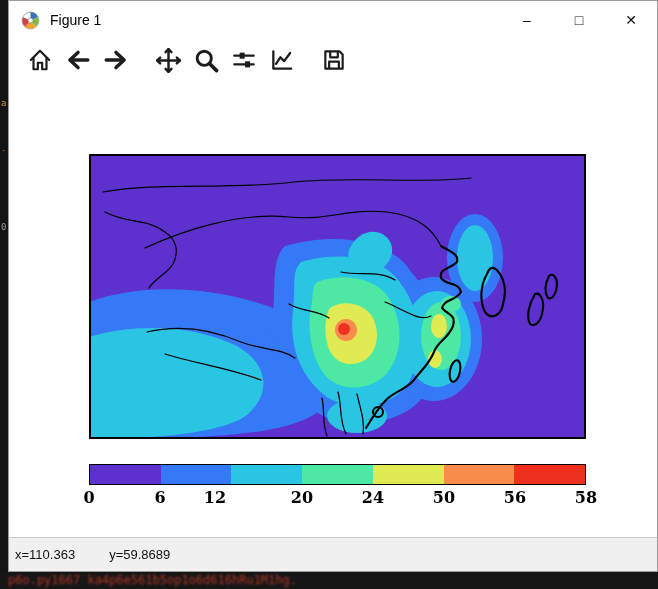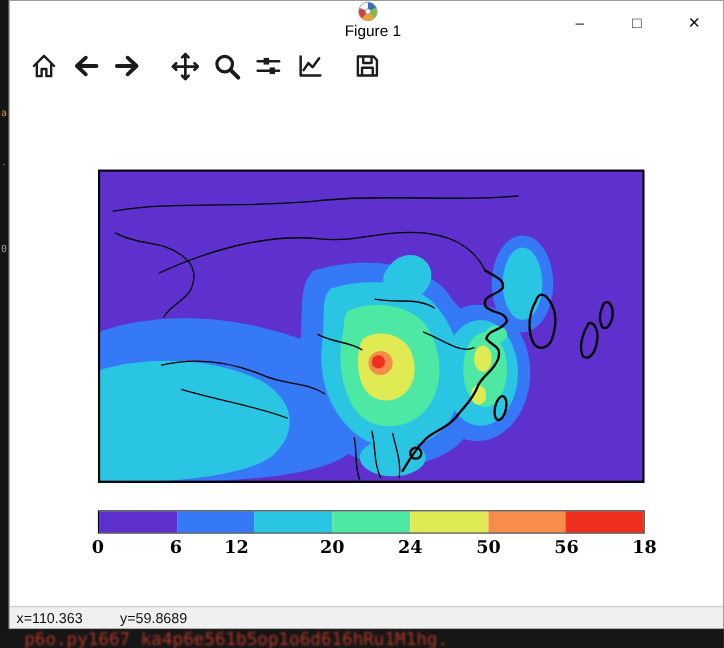--- a/index.html
+++ b/index.html
@@ -5,29 +5,29 @@
   html,body{margin:0;padding:0;}
   body{
     width:658px;height:589px;position:relative;overflow:hidden;
     background:#141414;font-family:"Liberation Sans",sans-serif;
   }
   
   .left-strip{position:absolute;left:0;top:0;width:8px;height:572px;background:#141414;}
   .strip-glyph{position:absolute;left:1px;font-size:9px;font-family:"DejaVu Sans Mono",monospace;}
   .terminal{position:absolute;left:0;bottom:0;width:658px;height:17px;background:#161616;overflow:hidden;}
   .terminal-text{
-    font-family:"DejaVu Sans Mono",monospace;font-size:16px;line-height:17px;
-    color:#c23b2a;filter:blur(0.8px);opacity:.9;white-space:nowrap;padding-left:22px;display:block;
+    font-family:"DejaVu Sans Mono",monospace;font-size:12px;line-height:17px;
+    color:#c23b2a;filter:blur(0.8px);opacity:.9;white-space:nowrap;padding-left:8px;display:block;
   }
   
   .window{
     position:absolute;left:8px;top:0;width:650px;height:572px;background:#ffffff;
     border:1px solid #9b9b9b;box-sizing:border-box;
   }
-  .titlebar{position:relative;height:38px;display:flex;align-items:center;padding-left:12px;background:#ffffff;flex-direction:column;}
+  .titlebar{position:relative;height:38px;display:flex;align-items:center;padding-left:12px;background:#ffffff;}
   .app-icon{width:19px;height:19px;margin-right:10px;flex:0 0 auto;}
   .title-text{font-size:14px;color:#000;}
   .win-controls{position:absolute;right:0;top:0;height:38px;display:flex;}
   .ctrl{width:52px;height:38px;display:flex;align-items:center;justify-content:center;
         font-size:14px;color:#111;cursor:default;}
   
   .toolbar{position:absolute;top:38px;left:0;right:0;height:42px;display:flex;align-items:center;
            padding-left:16px;background:#ffffff;}
   .tool-btn{width:30px;height:30px;display:flex;align-items:center;justify-content:center;
             margin-right:8px;background:transparent;border:none;padding:0;}
@@ -41,21 +41,21 @@
   .c4{fill:#e0ea52;} .c5{fill:#f78c4b;} .c6{fill:#f0301f;}
   .line{fill:none;stroke:#000;stroke-width:2.1;stroke-linecap:round;stroke-linejoin:round;}
   .thin{fill:none;stroke:#000;stroke-width:1.2;stroke-linecap:round;stroke-linejoin:round;}
   .colorbar{position:absolute;left:80px;top:383px;width:497px;height:21px;display:flex;
             border:1.6px solid #000;box-sizing:border-box;}
   .cb-seg{flex:1 1 0;height:100%;}
   .cb-ticks{position:absolute;left:80px;top:407px;width:497px;height:22px;}
   .cb-tick{position:absolute;transform:translateX(-50%);
            font-family:"DejaVu Serif",serif;font-weight:bold;font-size:16px;color:#000;}
   
-  .statusbar{position:absolute;left:0;right:0;bottom:0;height:20px;background:#f0f0f0;
+  .statusbar{position:absolute;left:0;right:0;bottom:0;height:34px;background:#f0f0f0;
              border-top:1px solid #c8c8c8;display:flex;align-items:center;
              font-size:13px;color:#111;padding-left:6px;gap:34px;box-sizing:border-box;}
 </style>
 </head>
 <body>
 
 <div class="left-strip">
     <span class="strip-glyph" style="top: 98px; color: rgb(207, 154, 58);">a</span>
     <span class="strip-glyph" style="top: 146px; color: rgb(207, 90, 42);">·</span>
     <span class="strip-glyph" style="top: 222px; color: rgb(154, 154, 154);">0</span>
@@ -190,21 +190,21 @@
         <div class="cb-seg" style="background: rgb(240, 48, 31);"></div>
       </div>
     <div class="cb-ticks">
         <span class="cb-tick" style="left: 0px;">0</span>
         <span class="cb-tick" style="left: 71px;">6</span>
         <span class="cb-tick" style="left: 126px;">12</span>
         <span class="cb-tick" style="left: 213px;">20</span>
         <span class="cb-tick" style="left: 284px;">24</span>
         <span class="cb-tick" style="left: 355px;">50</span>
         <span class="cb-tick" style="left: 426px;">56</span>
-        <span class="cb-tick" style="left: 497px;">18</span>
+        <span class="cb-tick" style="left: 497px;">58</span>
       </div>
   </div>
 
   <div class="statusbar">
     <span>x=110.363</span>
     <span>y=59.8689</span>
   </div>
 </div>
 
 <div class="terminal">

